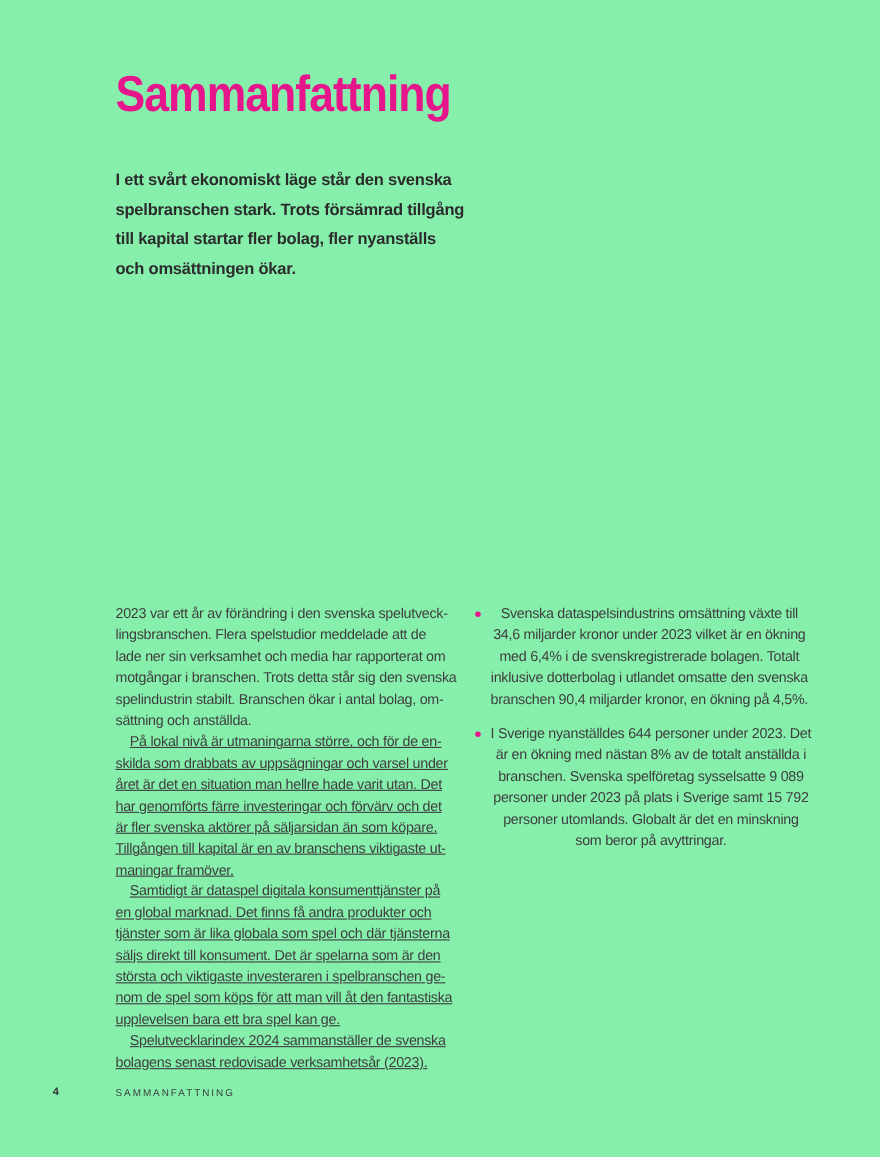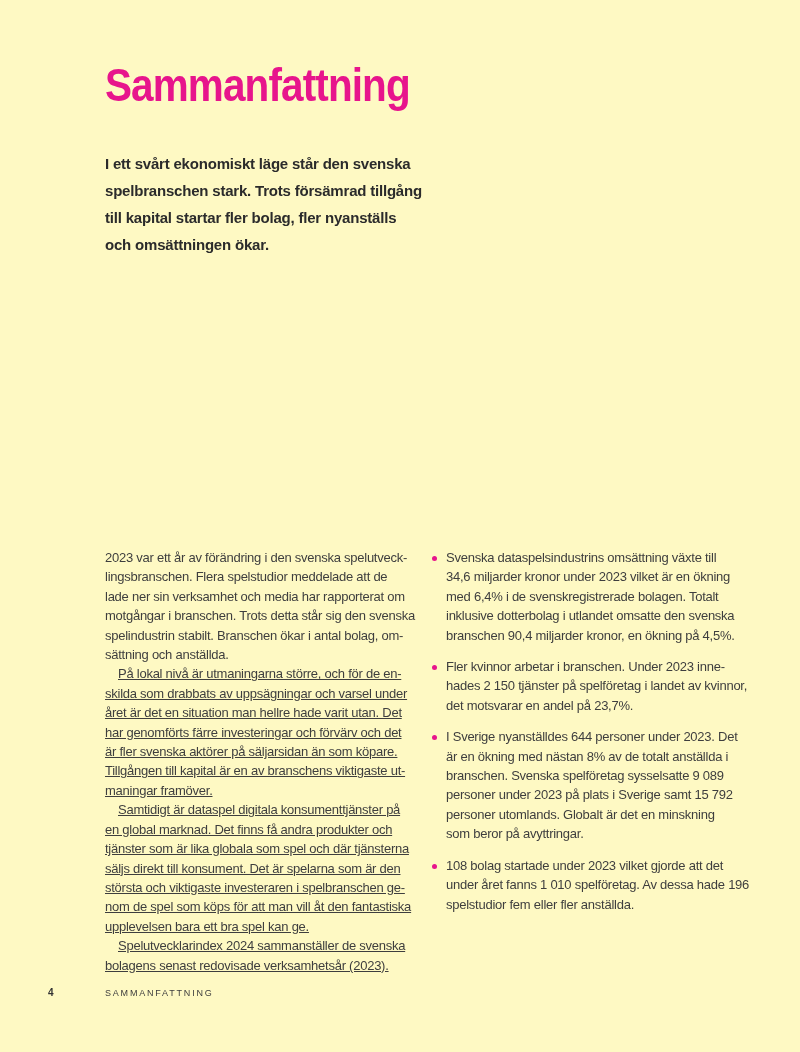--- a/index.html
+++ b/index.html
@@ -4,21 +4,21 @@
 <style>
   html, body {
     margin: 0;
     padding: 0;
     background: #ffffff;
   }
   .page {
     position: relative;
     width: 800px;
     height: 1052px;
-    background: #fef9c3;
+    background: #86efac;
     overflow: hidden;
     font-family: "Liberation Sans", sans-serif;
   }
   .page-title {
     position: absolute;
     left: 105px;
     top: 62px;
     margin: 0;
     font-size: 46px;
     line-height: 1;
@@ -77,20 +77,21 @@
   .bullet-dot {
     flex: 0 0 auto;
     width: 5px;
     height: 5px;
     margin: 8px 9px 0 0;
     border-radius: 50%;
     background: var(--accent, #e7158c);
   }
   .bullet-text {
     white-space: pre-line;
+    text-align: center;
   }
   .footer {
     position: absolute;
     left: 0;
     top: 987px;
     width: 800px;
     height: 14px;
   }
   .footer-page-number {
     position: absolute;
@@ -152,38 +153,26 @@
       <li class="bullet-item">
         <span class="bullet-dot"></span>
         <span class="bullet-text">Svenska dataspelsindustrins omsättning växte till
 34,6 miljarder kronor under 2023 vilket är en ökning
 med 6,4% i de svenskregistrerade bolagen. Totalt
 inklusive dotterbolag i utlandet omsatte den svenska
 branschen 90,4 miljarder kronor, en ökning på 4,5%.</span>
       </li>
       <li class="bullet-item">
         <span class="bullet-dot"></span>
-        <span class="bullet-text">Fler kvinnor arbetar i branschen. Under 2023 inne-
-hades 2 150 tjänster på spelföretag i landet av kvinnor,
-det motsvarar en andel på 23,7%.</span>
-      </li>
-      <li class="bullet-item">
-        <span class="bullet-dot"></span>
         <span class="bullet-text">I Sverige nyanställdes 644 personer under 2023. Det
 är en ökning med nästan 8% av de totalt anställda i
 branschen. Svenska spelföretag sysselsatte 9 089
 personer under 2023 på plats i Sverige samt 15 792
 personer utomlands. Globalt är det en minskning
 som beror på avyttringar.</span>
-      </li>
-      <li class="bullet-item">
-        <span class="bullet-dot"></span>
-        <span class="bullet-text">108 bolag startade under 2023 vilket gjorde att det
-under året fanns 1 010 spelföretag. Av dessa hade 196
-spelstudior fem eller fler anställda.</span>
       </li>
     </ul>
   </div>
 
   <div class="footer">
     <span class="footer-page-number">4</span>
     <span class="footer-section">SAMMANFATTNING</span>
   </div>
 
 </div>

